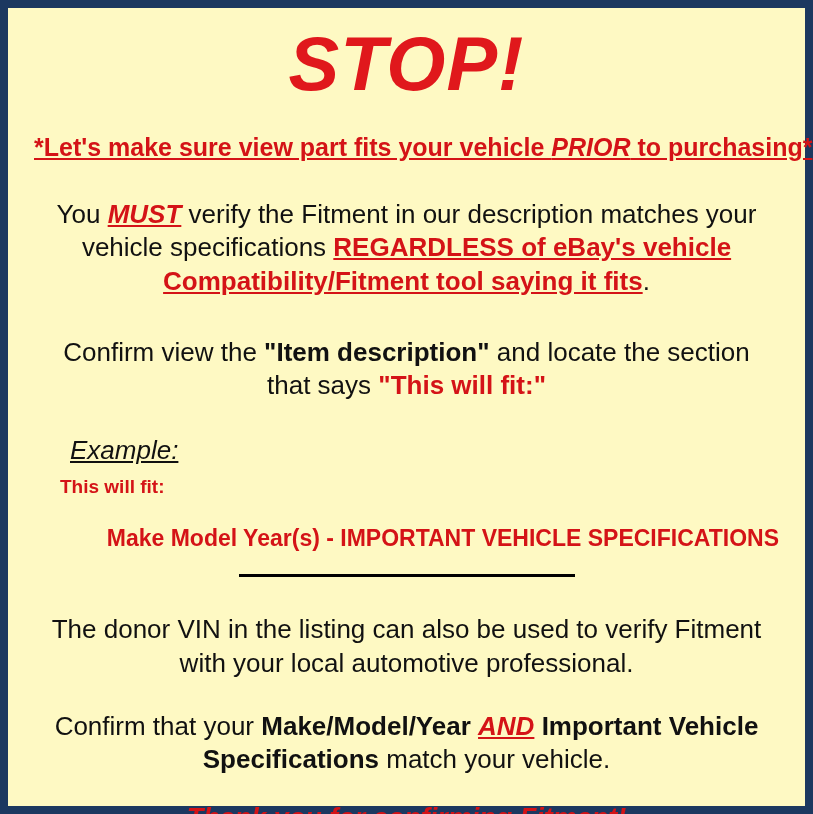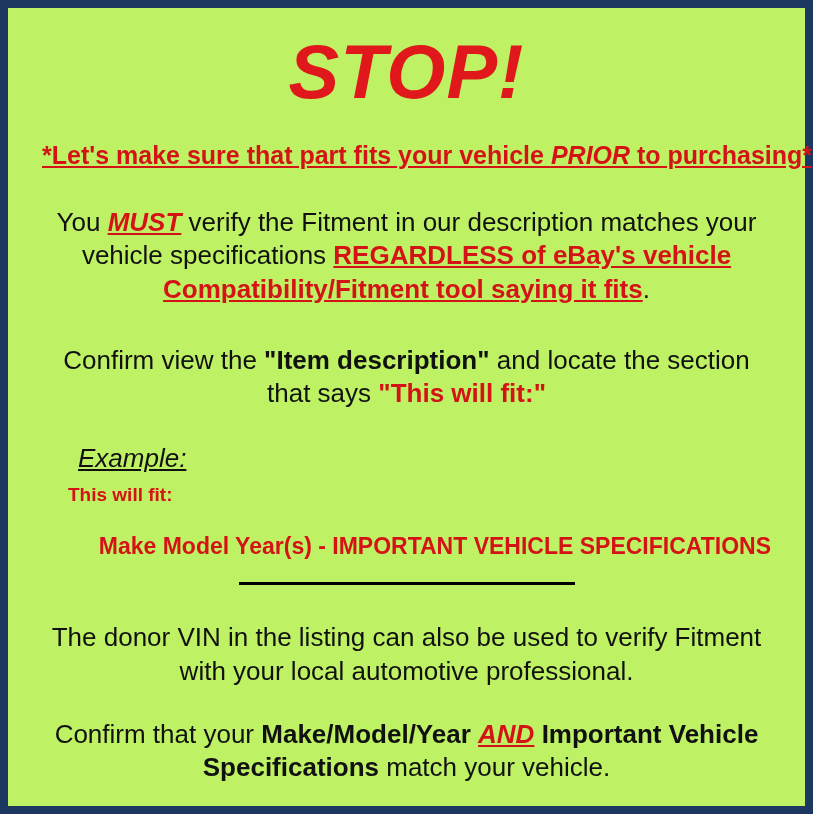--- a/index.html
+++ b/index.html
@@ -11,23 +11,23 @@
     width: 813px;
     height: 814px;
     font-family: "Liberation Sans", sans-serif;
     overflow: hidden;
   }
 
   #fitment-notice {
     box-sizing: border-box;
     width: 813px;
     height: 814px;
-    background: #bef264;
+    background: #fef9c3;
     border: 8px solid #1c3860;
-    padding: 12px;
+    padding: 4px;
     position: relative;
   }
 
   .inner {
     box-sizing: border-box;
     width: 100%;
     height: 100%;
     padding: 0 22px;
     text-align: center;
   }
@@ -138,21 +138,21 @@
   }
 </style>
 </head>
 <body>
 
 <div id="fitment-notice">
   <div class="inner">
 
     <div class="stop-title">STOP!</div>
 
-    <div class="tagline"><span>*Let's make sure that part fits your vehicle </span><i>PRIOR</i><span> to purchasing*</span></div>
+    <div class="tagline"><span>*Let's make sure view part fits your vehicle </span><i>PRIOR</i><span> to purchasing*</span></div>
 
     <p class="para p-must"><span>You </span><span class="r-bold-i-u">MUST</span><span> verify the Fitment in our description matches your vehicle specifications </span><span class="r-bold-u">REGARDLESS of eBay's vehicle Compatibility/Fitment tool saying it fits</span><span>.</span></p>
 
     <p class="para p-itemdesc"><span>Confirm view the </span><span class="k-bold">"Item description"</span><span> and locate the section that says </span><span class="r-bold">"This will fit:"</span></p>
 
     <div class="example-block">
       <div class="example-label">Example:</div>
       <div class="example-fit">This will fit:</div>
       <div class="example-spec">Make Model Year(s) - IMPORTANT VEHICLE SPECIFICATIONS</div>
     </div>

